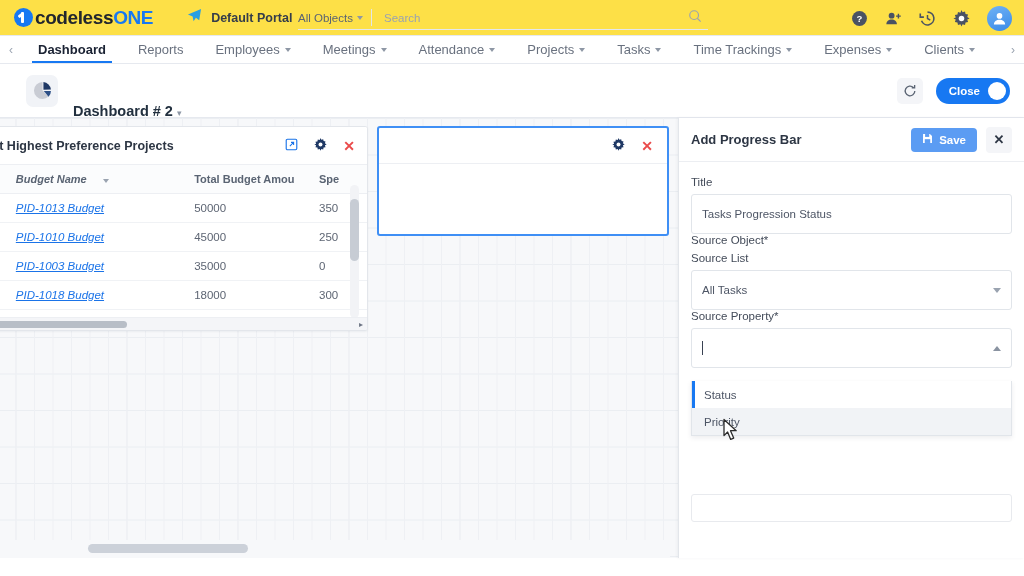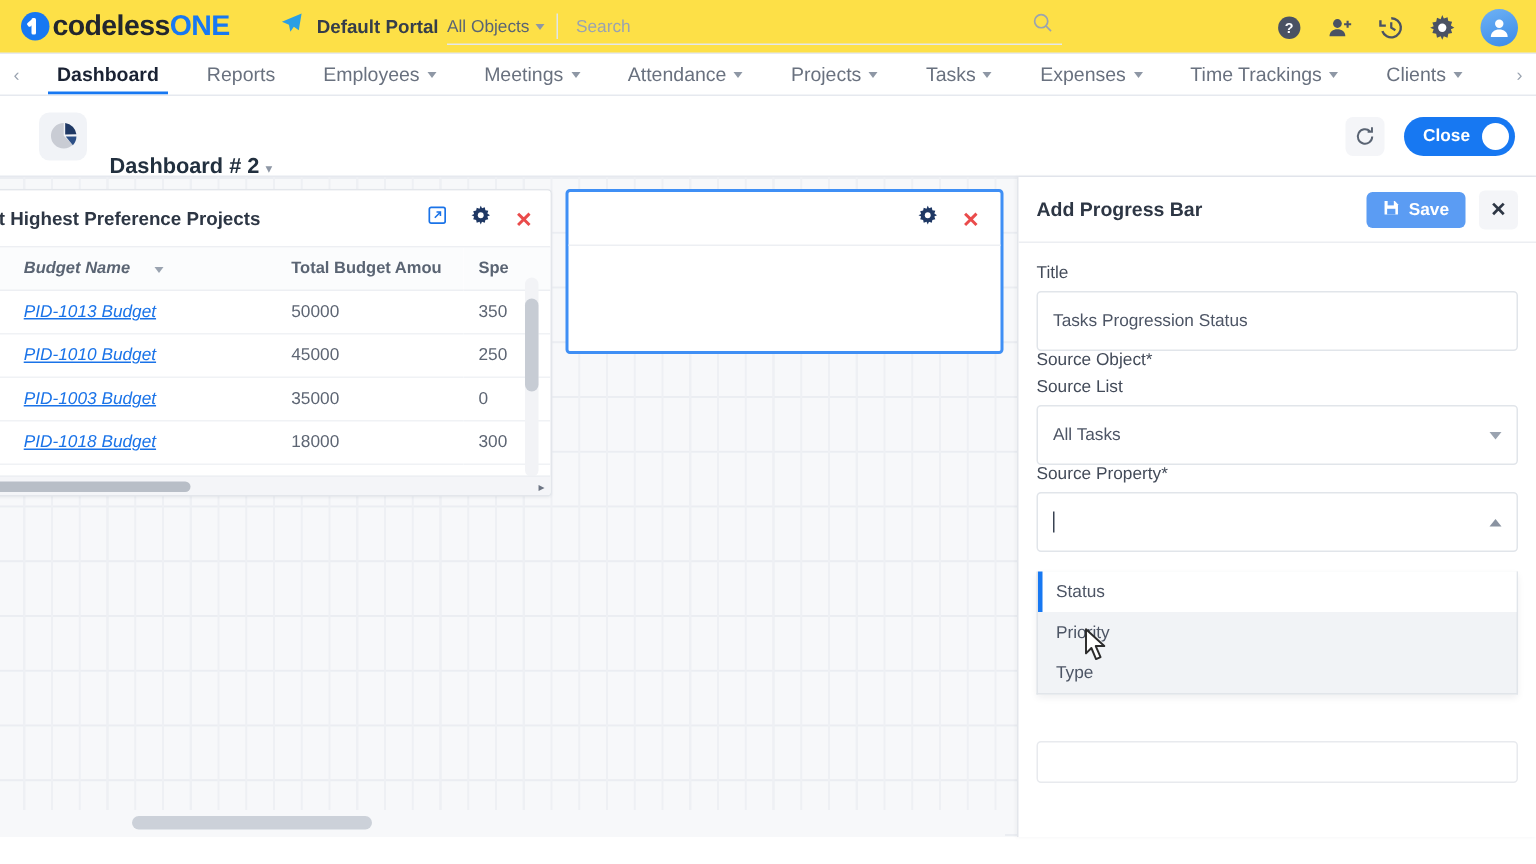--- a/index.html
+++ b/index.html
@@ -352,25 +352,25 @@
         </div>
         <div class="nav-item">
           <span>Projects</span>
           <span class="caret"></span>
         </div>
         <div class="nav-item">
           <span>Tasks</span>
           <span class="caret"></span>
         </div>
         <div class="nav-item">
+          <span>Time Trackings</span>
+          <span class="caret"></span>
+        </div>
+        <div class="nav-item">
           <span>Expenses</span>
-          <span class="caret"></span>
-        </div>
-        <div class="nav-item">
-          <span>Time Trackings</span>
           <span class="caret"></span>
         </div>
         <div class="nav-item">
           <span>Clients</span>
           <span class="caret"></span>
         </div>
         <div class="nav-item">
           <span>Milestones</span>
         </div>
       </div>
@@ -538,23 +538,20 @@
       </div>
     </div>
 
     <div class="dropdown-list" id="dropdown-list">
         <div class="dd-option selected">
           <span>Status</span>
         </div>
         <div class="dd-option">
           <span>Priority</span>
         </div>
-        <div class="dd-option">
-          <span>Type</span>
-        </div>
       </div>
 
     <div class="empty-select">
       <span></span>
       <span class="dd-caret"></span>
     </div>
   </div>
 
   <span class="cursor">
     <svg width="18" height="24" viewBox="0 0 18 24">

